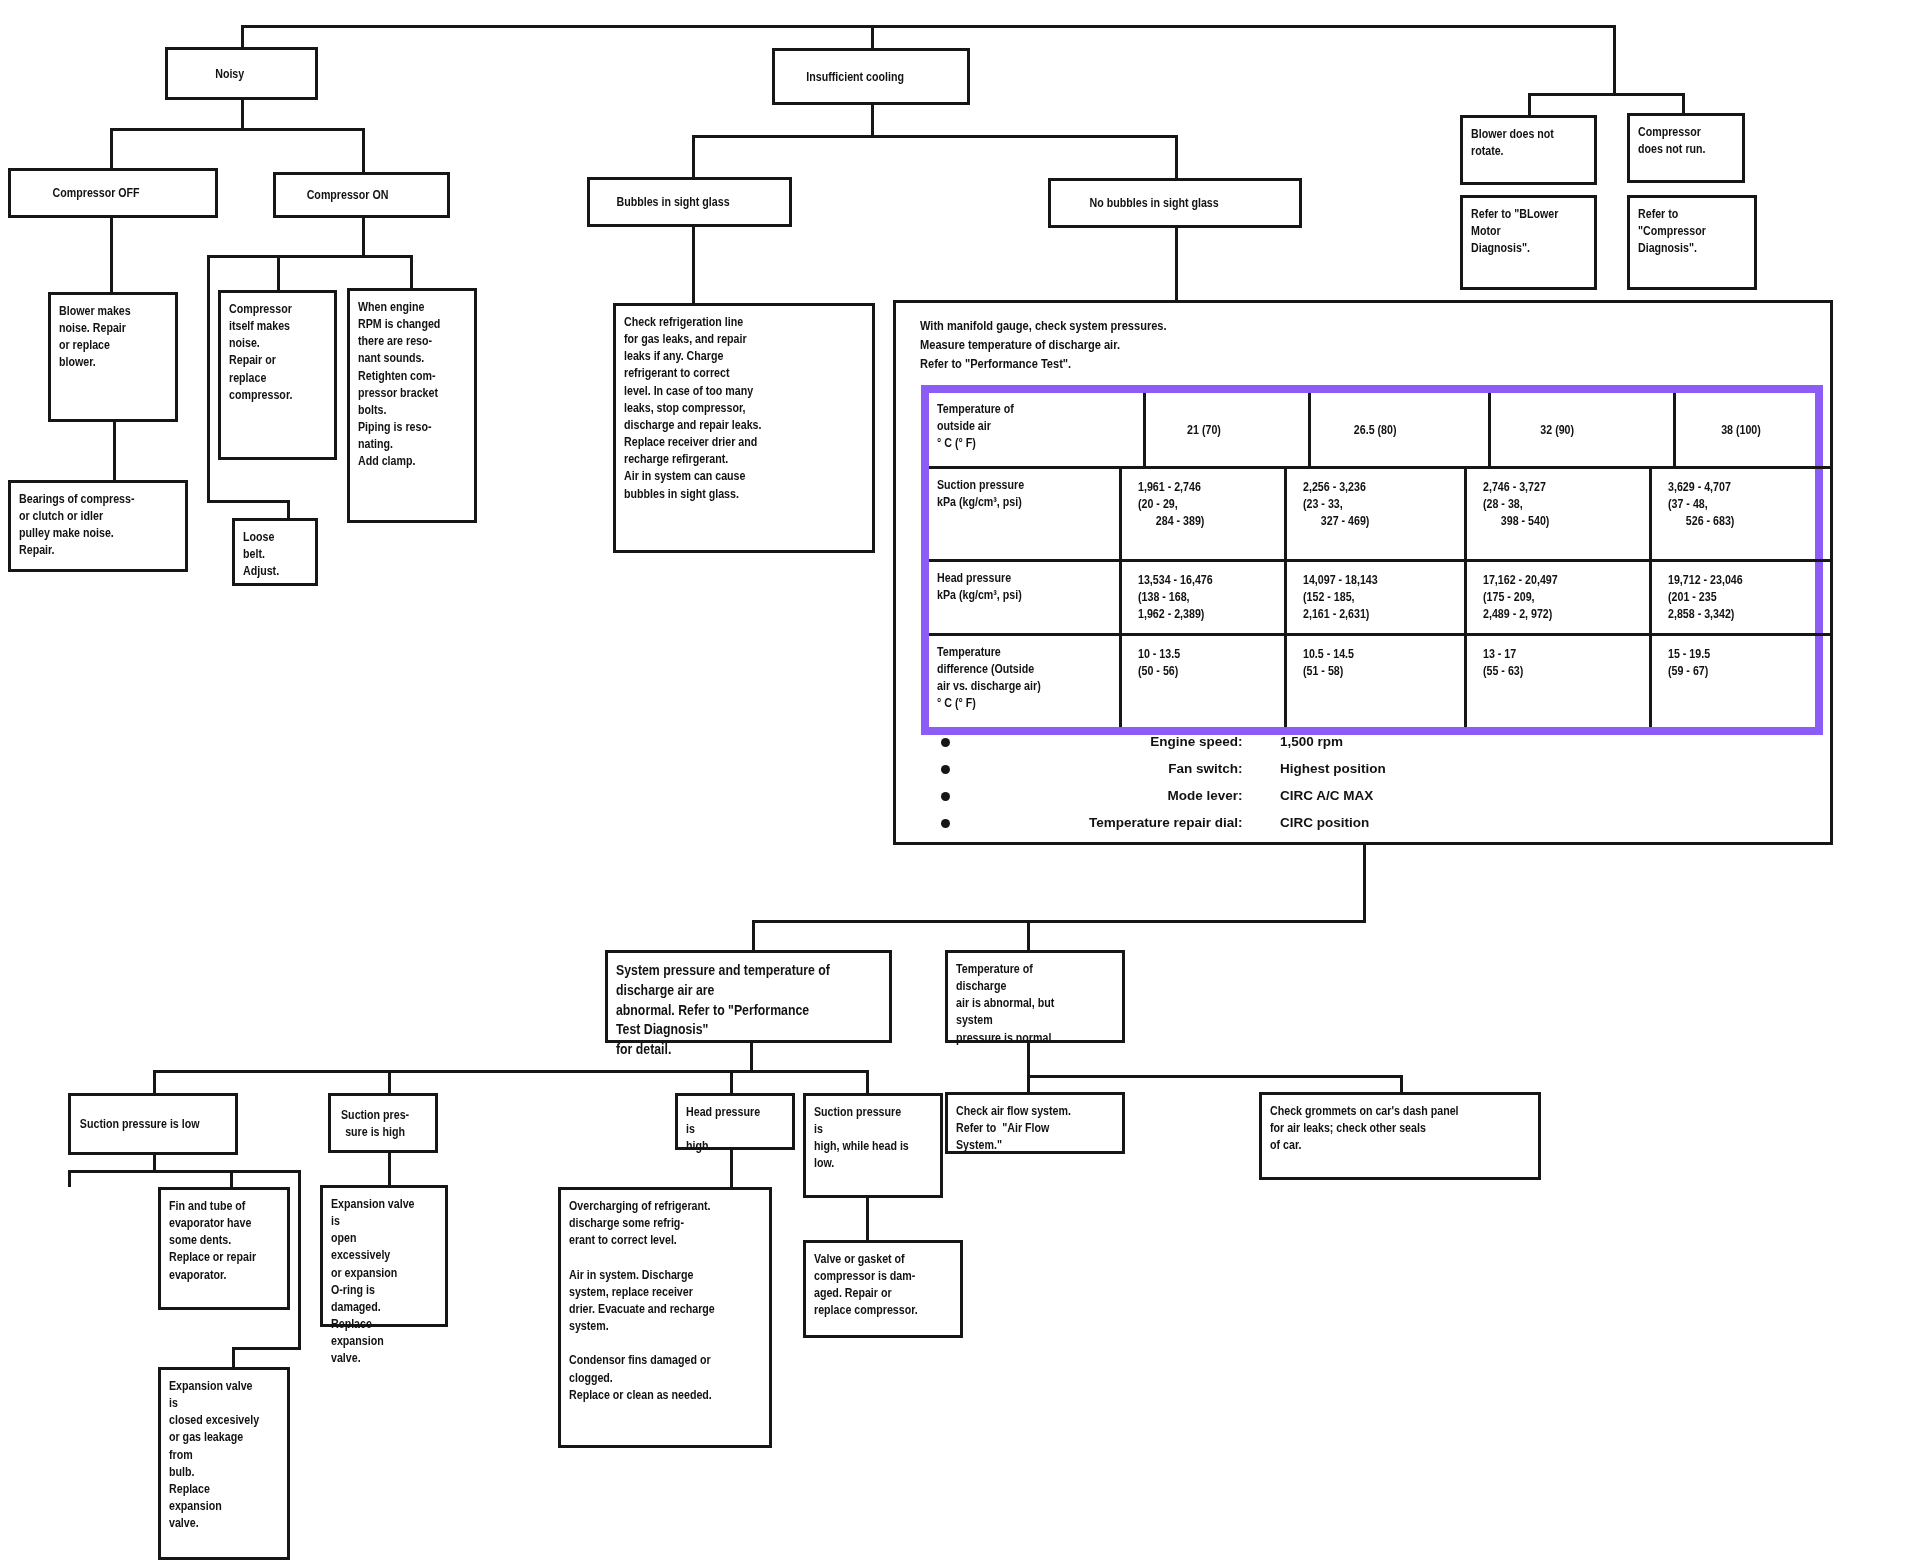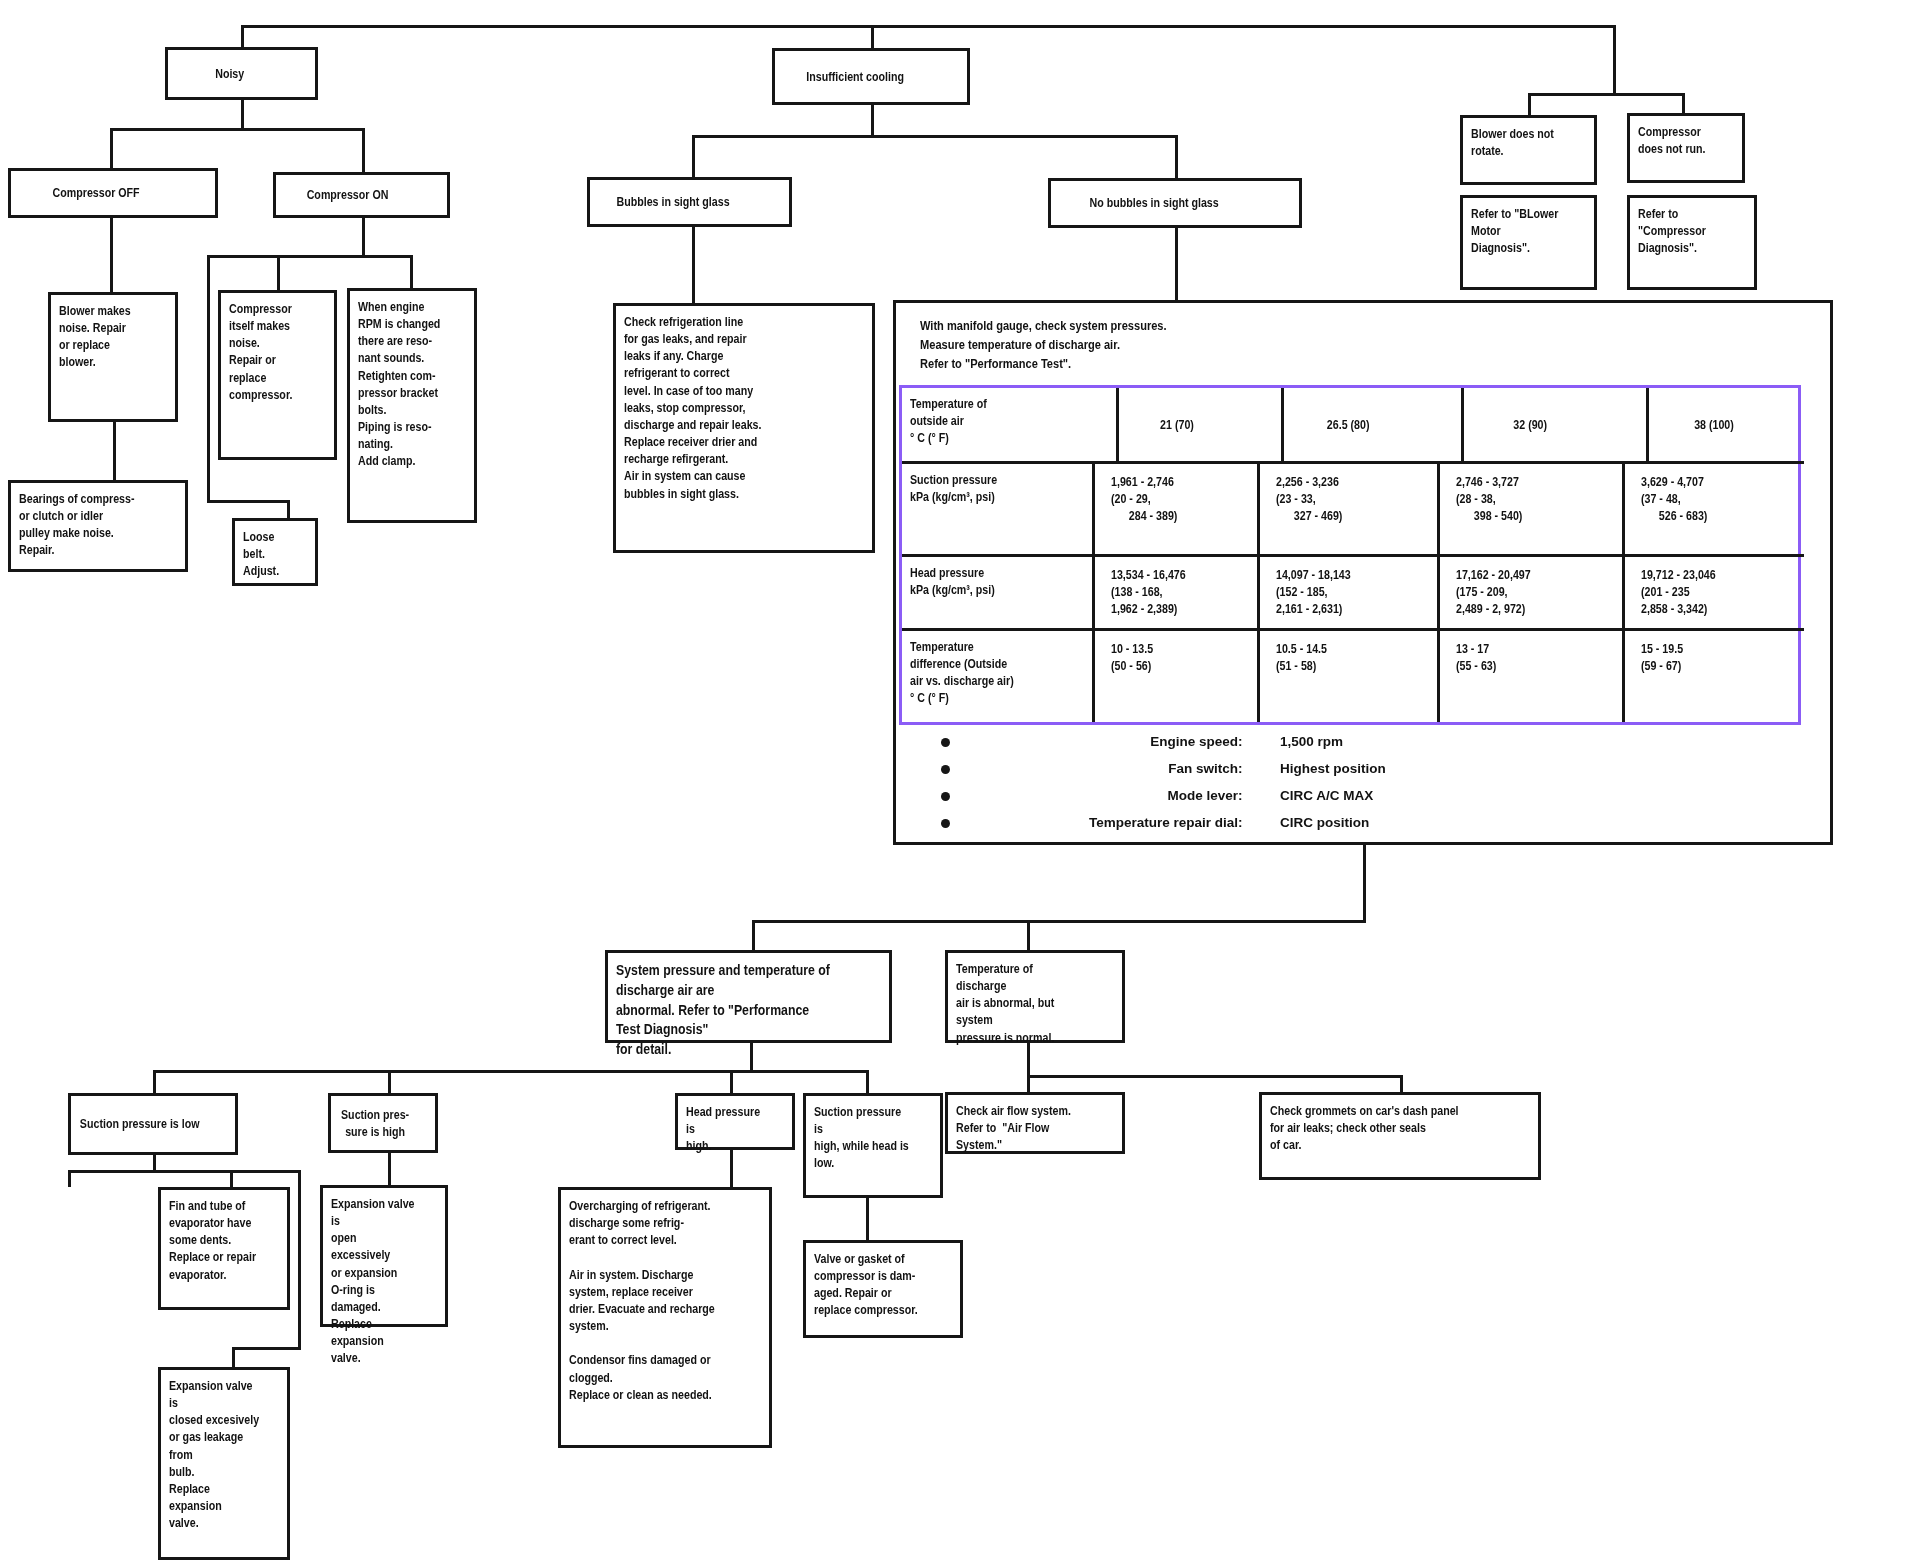--- a/index.html
+++ b/index.html
@@ -10,24 +10,24 @@
   .box.center{align-items:center;}
   .box.center .txt{text-align:center;}
   .box.small{font-size:15px;}
   .txt{white-space:pre-wrap;transform:scaleX(0.82);transform-origin:left top;width:122%;}
   .hl,.vl{position:absolute;background:#161616;}
   .hl{height:3px;}
   .vl{width:3px;}
   .bigbox{position:absolute;left:893px;top:300px;width:940px;height:545px;border:3px solid #161616;
           background:#fff;box-sizing:border-box;}
   .intro{position:absolute;left:24px;top:13px;font-size:13.5px;line-height:1.42;}
-  .grid{position:absolute;left:3px;top:82px;width:902px;display:grid;box-sizing:border-box;
+  .grid{position:absolute;left:25px;top:82px;width:902px;display:grid;box-sizing:border-box;
         grid-template-columns:190px 165px 180px 185px 182px;
         grid-template-rows:73px 93px 74px 94px;
-        border:3px solid #8b5cf6;}
+        border:8px solid #8b5cf6;}
   .gcell{box-sizing:border-box;border-left:3px solid #161616;border-top:3px solid #161616;
          padding:7px 8px;font-size:13px;line-height:1.32;overflow:hidden;}
   .gcell.nl{border-left:none;}
   .gcell.nt{border-top:none;}
   .ghead{display:flex;align-items:center;justify-content:flex-start;margin-left:24px;}
   .ghead .txt{text-align:center;}
   .gval{padding-left:16px;padding-top:9px;}
   .conds{position:absolute;left:45px;top:430px;width:860px;}
   .cond{display:flex;align-items:flex-start;height:27px;font-size:13.5px;line-height:1.3;}
   .cbullet{width:9px;height:9px;border-radius:50%;background:#161616;margin-top:5px;flex:0 0 9px;}

